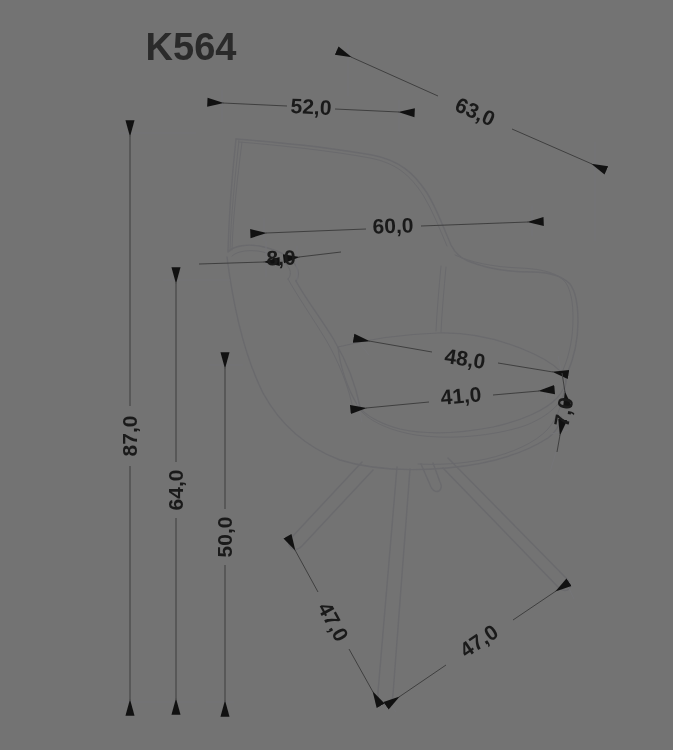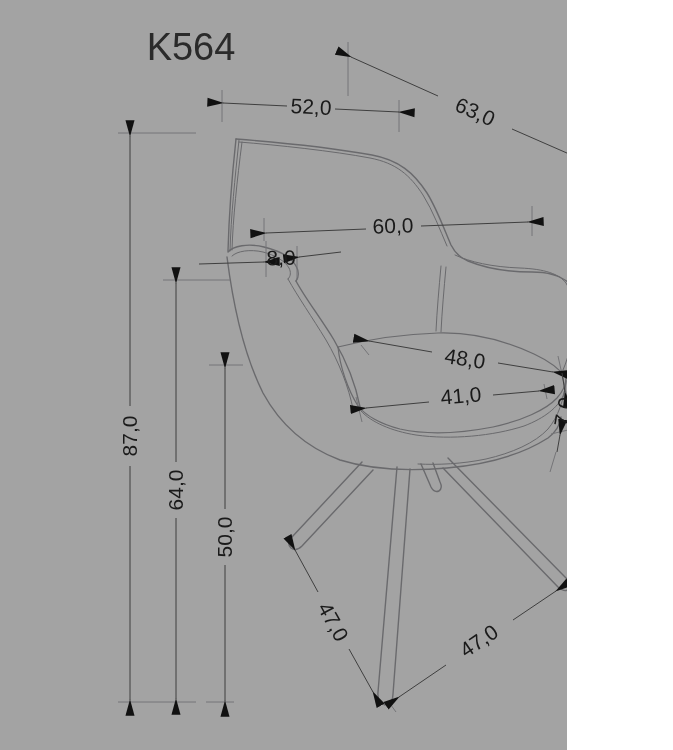--- a/index.html
+++ b/index.html
@@ -1,16 +1,16 @@
 <!DOCTYPE html>
 <html><head>
 <meta charset="utf-8">
 <style>
   html,body{margin:0;padding:0;background:#ffffff;}
-  .canvas{width:567px;height:750px;background:#a3a3a3;position:relative;overflow:hidden;}
+  .canvas{width:673px;height:750px;background:#737373;position:relative;overflow:hidden;font-weight:bold;}
   svg{display:block;}
   .dim-label{font-family:"Liberation Sans",sans-serif;font-size:21px;fill:#1a1a1a;}
   .title-label{font-family:"Liberation Sans",sans-serif;font-size:38px;fill:#2a2a2a;}
   .chair{fill:none;stroke-linecap:round;stroke-linejoin:round;}
   .dimline{fill:none;stroke-width:1;}
   .tick{fill:none;stroke-width:1;}
 </style>
 </head>
 <body>
 

